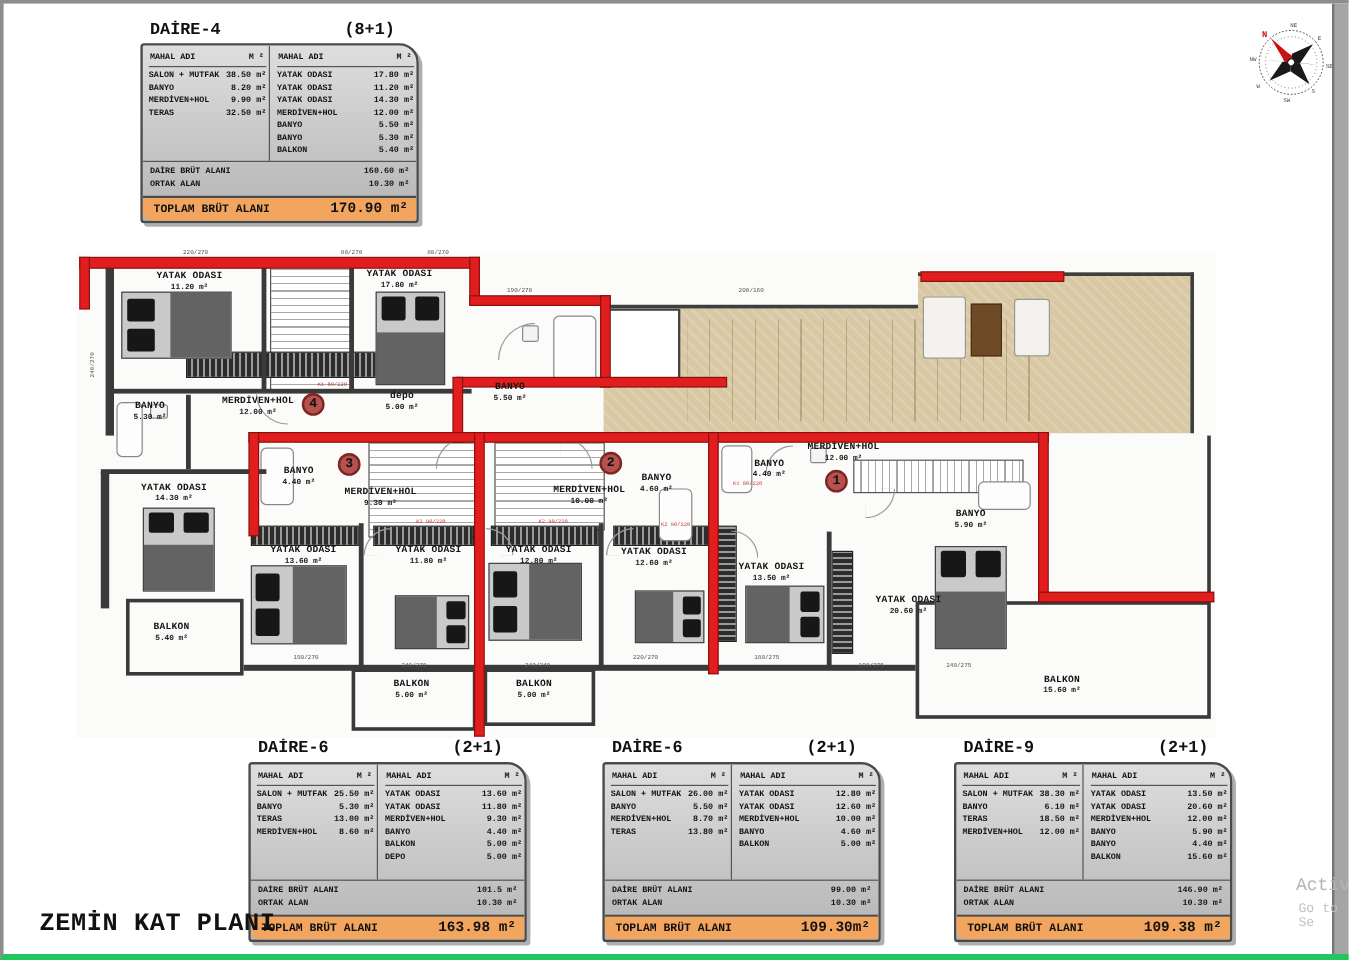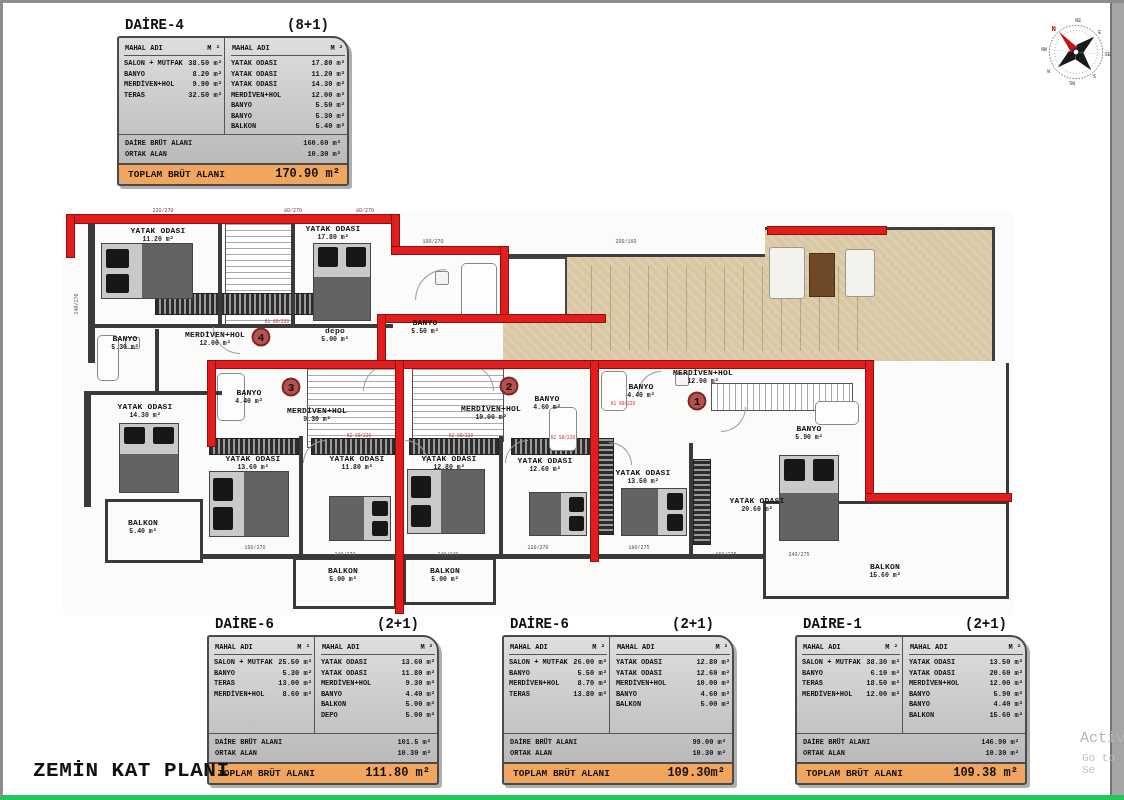--- a/index.html
+++ b/index.html
@@ -505,21 +505,21 @@
             <span class="tname">DAİRE BRÜT ALANI</span>
             <span class="tval">101.5 m²</span>
           </div>
         <div class="trow">
             <span class="tname">ORTAK ALAN</span>
             <span class="tval">10.30 m²</span>
           </div>
       </div>
       <div class="t-footer">
         <span class="t-footer-label">TOPLAM BRÜT ALANI</span>
-        <span class="t-footer-value">111.80 m²</span>
+        <span class="t-footer-value">163.98 m²</span>
       </div>
     </div>
   </div>
 
   <div class="atable" style="left:499px;top:613px;">
     <div class="t-titlebar">
       <span>DAİRE-6</span>
       <span>(2+1)</span>
     </div>
     <div class="t-box">
@@ -589,21 +589,21 @@
       </div>
       <div class="t-footer">
         <span class="t-footer-label">TOPLAM BRÜT ALANI</span>
         <span class="t-footer-value">109.30m²</span>
       </div>
     </div>
   </div>
 
   <div class="atable" style="left:792px;top:613px;">
     <div class="t-titlebar">
-      <span>DAİRE-1</span>
+      <span>DAİRE-9</span>
       <span>(2+1)</span>
     </div>
     <div class="t-box">
       <div class="t-cols">
         <div class="t-col">
           <div class="t-colhead">
               <span>MAHAL ADI</span>
               <span>M ²</span>
             </div>
           <div class="t-rows">

